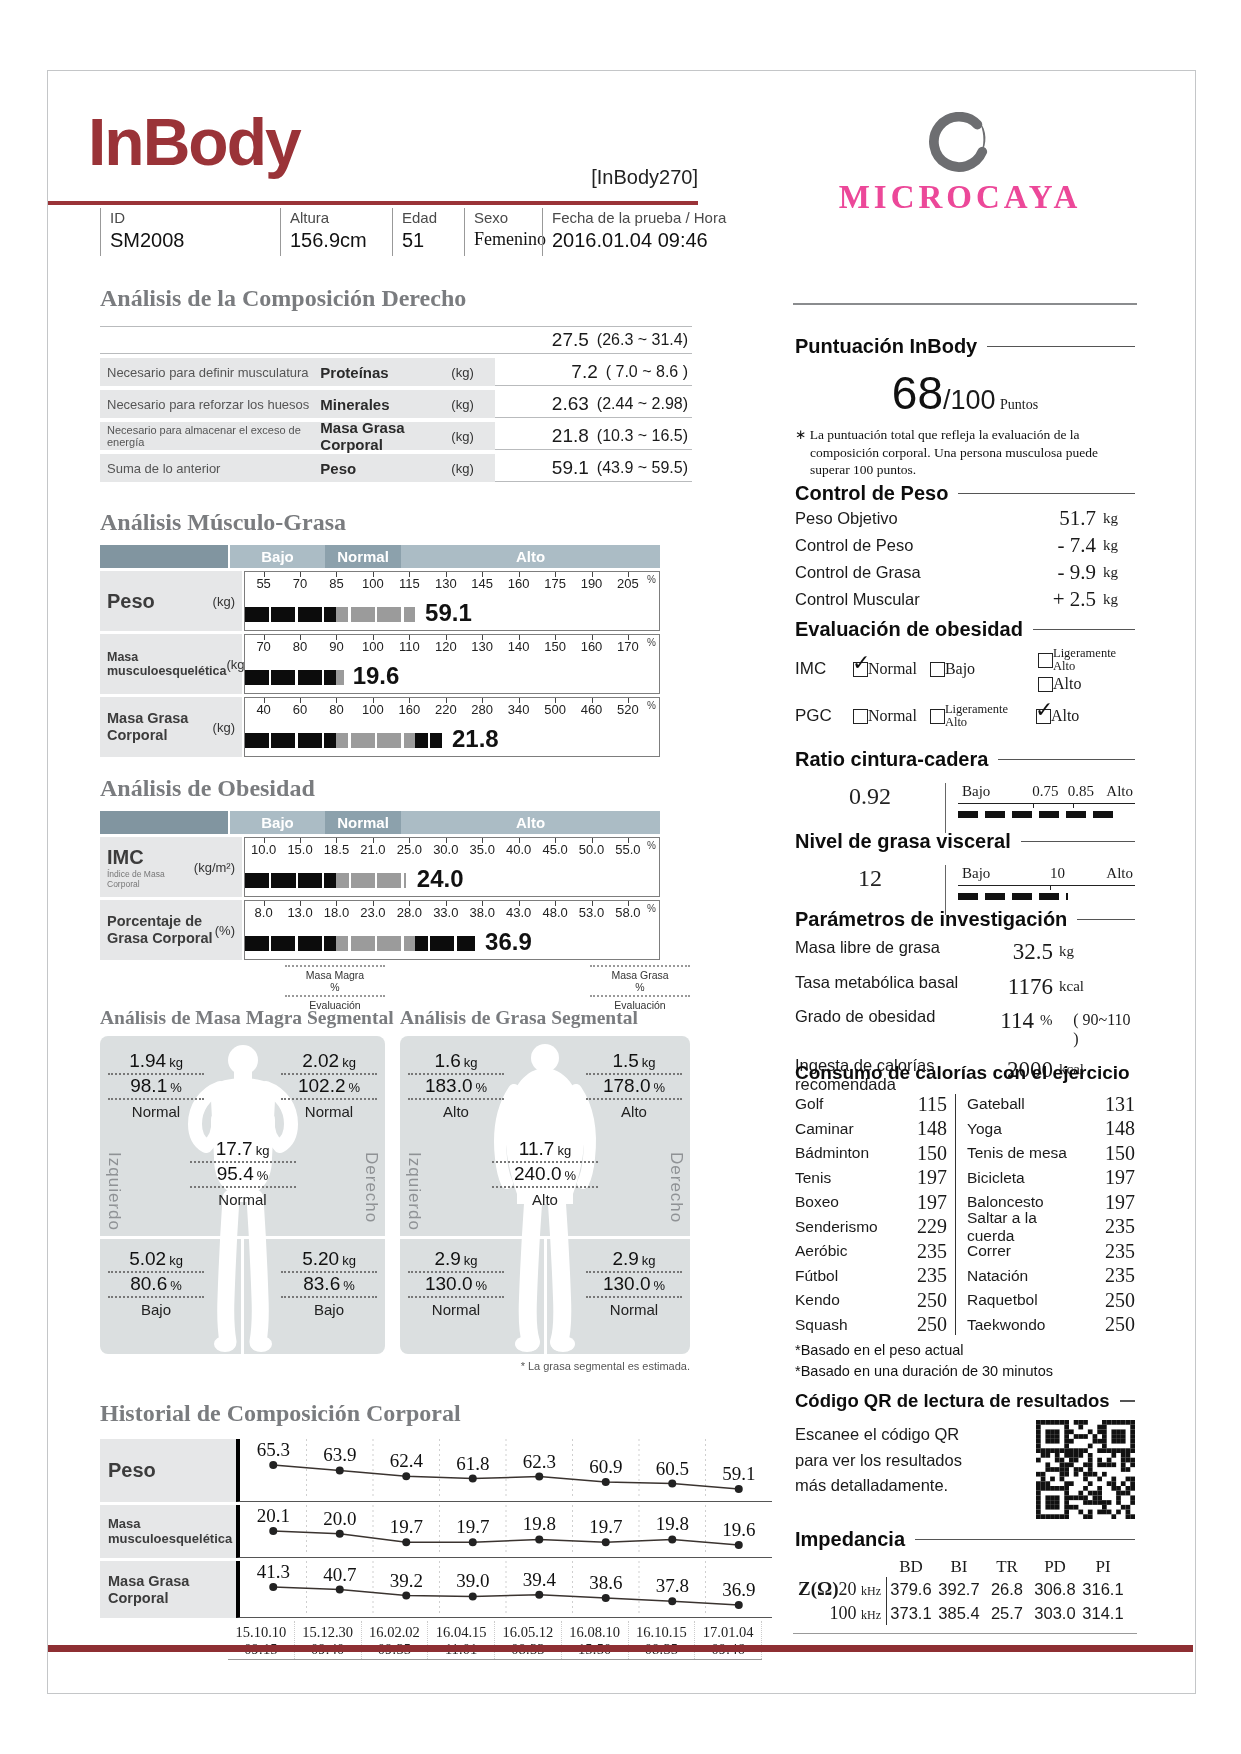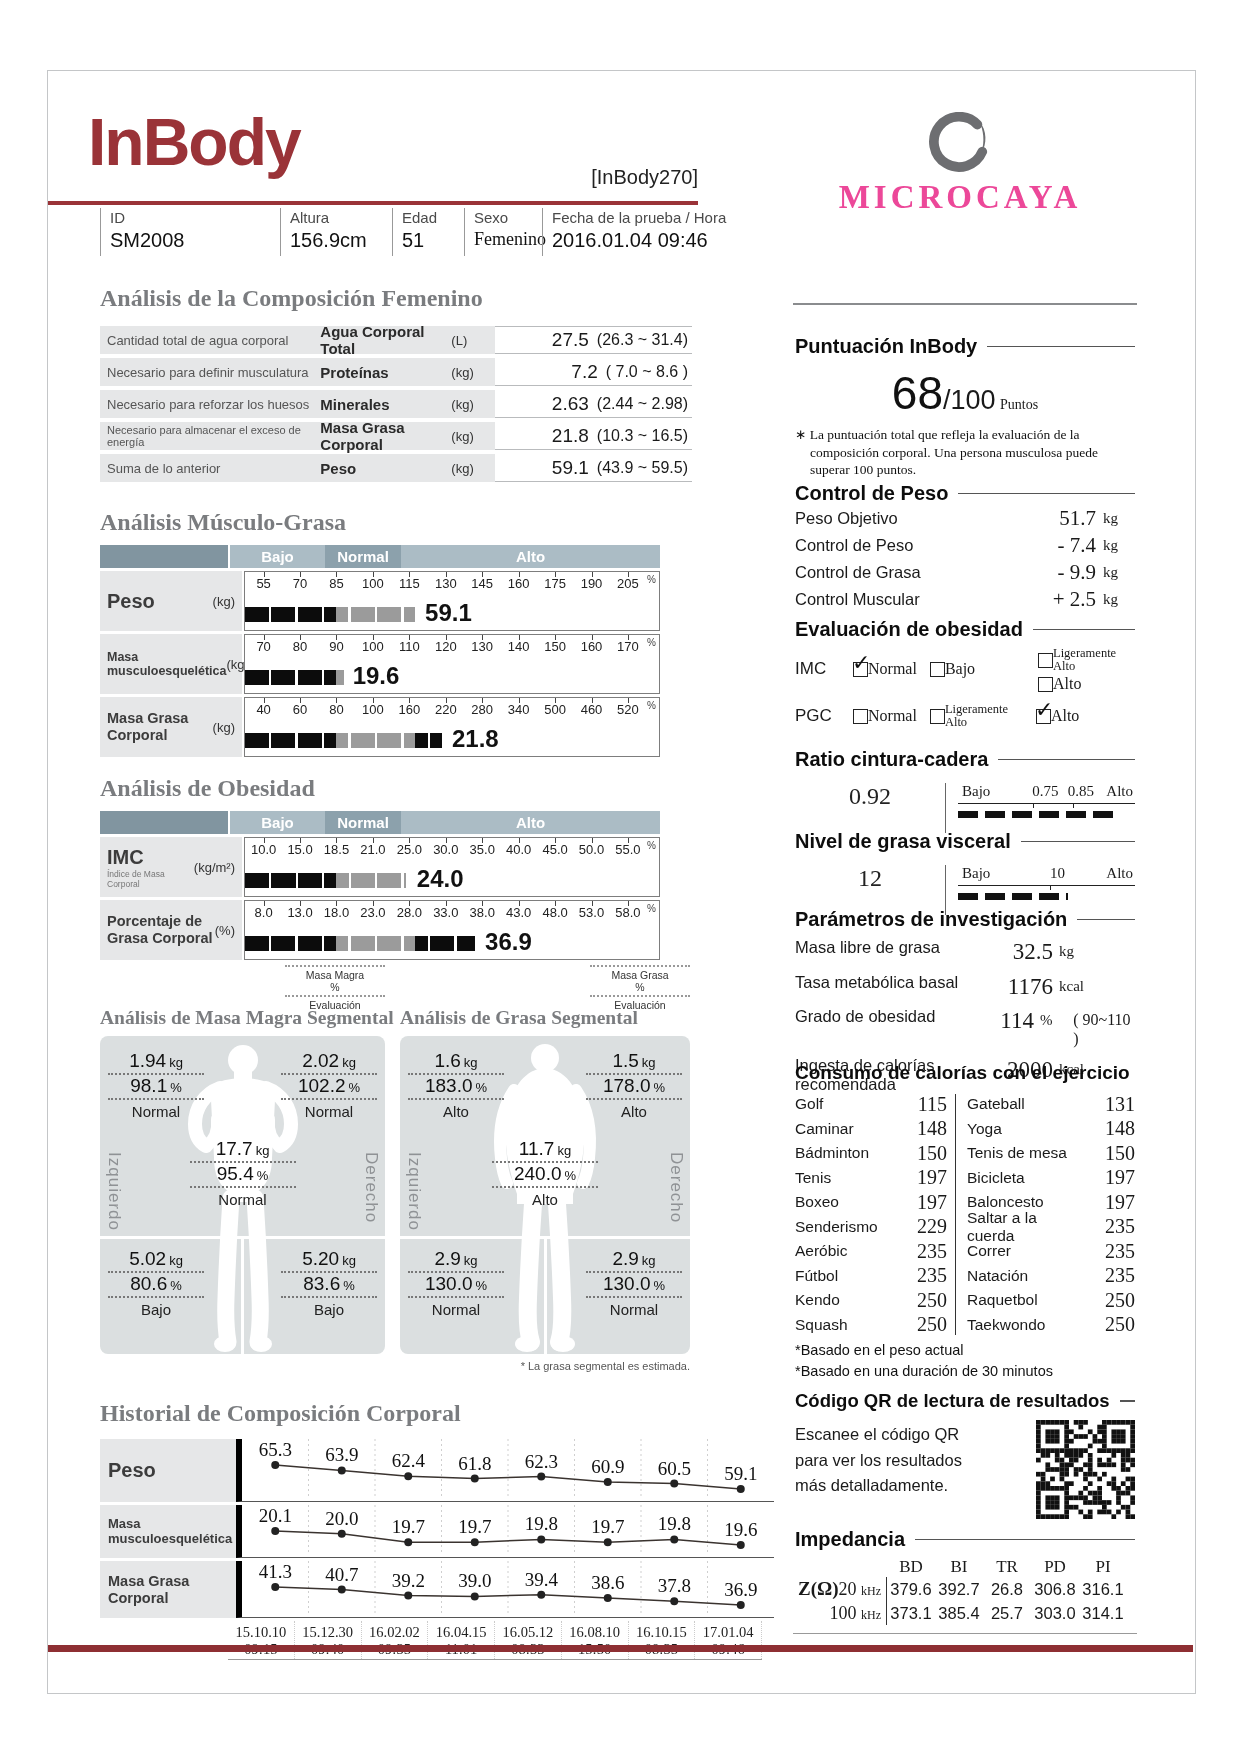--- a/index.html
+++ b/index.html
@@ -93,21 +93,21 @@
   .segnote{position:absolute;left:400px;top:1360px;width:290px;text-align:right;
            font-size:11px;color:#555;}
 
   
   .sec-hist{position:absolute;left:100px;top:1400px;width:662px;}
   .hist-tbl{margin-top:12px;}
   .hrow{display:flex;margin-bottom:3px;}
   .hlabel{width:128px;background:#e6e7e8;display:flex;align-items:center;padding-left:8px;flex:none;margin-right:0;}
   .hl-name{font-size:13px;font-weight:bold;color:#3c3c3c;line-height:1.15;}
   .hl-name.big{font-size:20px;}
-  .hchart{flex:1;border-left:6px solid #000000;border-bottom:1px solid #555;background:#fff;}
+  .hchart{flex:1;border-left:4px solid #000000;border-bottom:1px solid #555;background:#fff;}
   .dates{display:flex;margin-left:128px;border-bottom:1px solid #999;}
   .datecol{width:66.5px;text-align:center;font-family:"Liberation Serif",serif;font-size:14.5px;
            color:#222;line-height:1.15;padding:3px 0 2px 0;border-right:1px dotted #ccc;}
   .maroon-bar{position:absolute;left:48px;top:1645px;width:1145px;height:7px;background:#8e2f33;}
 
   
   .rsec{position:absolute;left:795px;width:340px;}
   .rtitle{display:flex;align-items:center;gap:10px;font-size:20px;font-weight:bold;color:#0d0d0d;white-space:nowrap;}
   .rtitle::after{content:"";flex:1;height:1.5px;background:#555;}
   .score-line{text-align:center;margin-top:8px;}
@@ -202,28 +202,23 @@
         <path d="M50,13 A26,26 0 1,0 55,41"></path>
       </g>
       <path d="M52,10 C60,18 60,34 54,42 C58,30 56,18 52,10 Z" fill="#6d6e71"></path>
       <circle cx="21" cy="20" r="3.5" fill="#fff"></circle>
     </svg>
     <div class="mword">MICROCAYA</div>
   </div>
   <div class="mline"></div>
 
   <section class="sec-comp">
-    <div class="ltitle">Análisis de la Composición Femenino</div>
+    <div class="ltitle">Análisis de la Composición Derecho</div>
     <div class="comp-tbl">
       <div class="crow">
-        <div class="cleft">
-            <div class="cdesc">Cantidad total de agua corporal</div>
-            <div class="cname">Agua Corporal Total</div>
-            <div class="cunit">(L)</div>
-          </div>
         <div class="cval">
             <span class="cv">27.5</span>
             <span class="crg">(26.3 ~ 31.4)</span>
           </div>
       </div>
       <div class="crow">
         <div class="cleft">
             <div class="cdesc">Necesario para definir musculatura</div>
             <div class="cname">Proteínas</div>
             <div class="cunit">(kg)</div>

